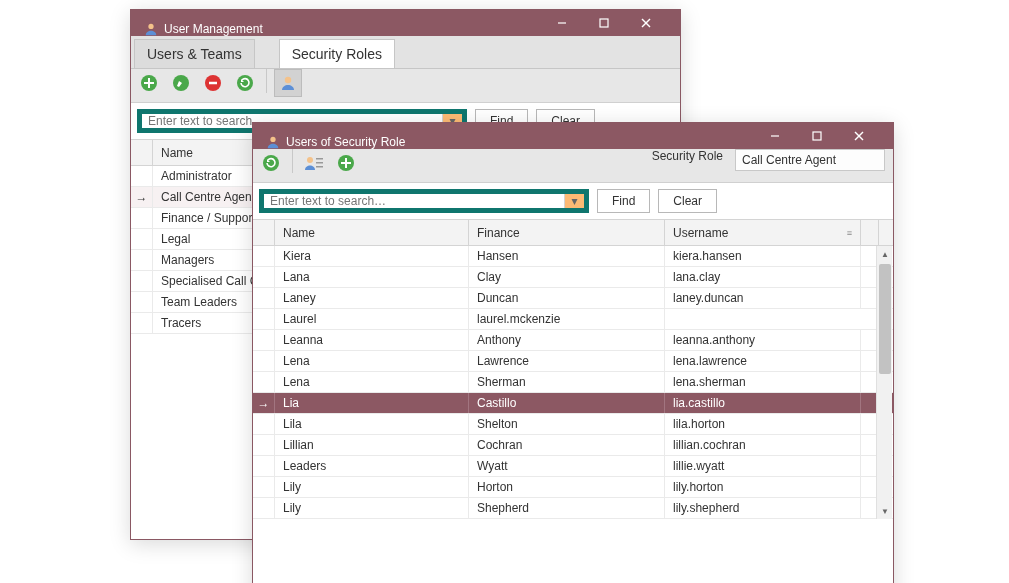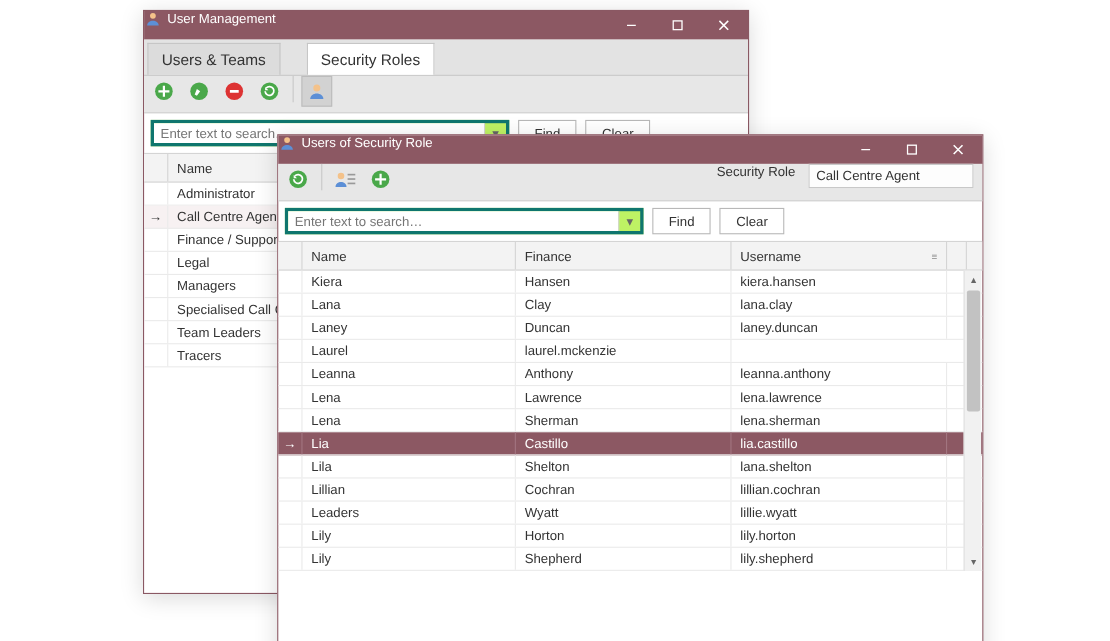--- a/index.html
+++ b/index.html
@@ -18,22 +18,22 @@
   border: 1px solid #8a5863;
   box-shadow: 0 4px 20px rgba(0,0,0,0.15);
 }
 .win1 { left: 130px; top: 9px; width: 551px; height: 531px; }
 .win2 { left: 252px; top: 122px; width: 642px; height: 532px; }
 .titlebar {
   height: 26px;
   background: #8c5863;
   color: #fff;
   display: flex;
-  align-items: flex-start;
-  padding: 0 1px;
+  align-items: flex-end;
+  padding: 0 13px;
   font-size: 12px;
 }
 .titlebar .user-ico { width: 14px; height: 14px; margin-right: 6px; }
 .titlebar .title { flex: 1; }
 .win-controls { display: flex; gap: 0; }
 .win-btn {
   width: 42px; height: 26px;
   display: flex; align-items: center; justify-content: center;
   color: #fff;
 }
@@ -64,22 +64,22 @@
 }
 .toolbar .tool { width: 28px; height: 28px; display:flex; align-items:center; justify-content:center; border:1px solid transparent; }
 .toolbar .tool.active { border:1px solid #bcbcbc; background:#d2d2d2; }
 .toolbar .sep { width:1px; height:24px; background:#c8c8c8; margin:0 3px; }
 .searchbar {
   display: flex; gap: 8px; padding: 6px; align-items:center;
 }
 .search-combo {
   flex: 0 0 auto;
   display:flex;
-  border:3px solid #0f766e;
-  background:#bef264;
+  border:5px solid #0f766e;
+  background:#fdba74;
   height:24px;
 }
 .search-input {
   border:none; outline:none; padding:0 6px; font-size:12px; color:#888;
   width: 200px;
 }
 .search-drop {
   width:20px; display:flex; align-items:center; justify-content:center; border-left:1px solid #d4d4d4; color:#666;
 }
 .btn {
@@ -352,21 +352,21 @@
         <div class="row selected">
           <div class="gcell w2c0 arrow-col">→</div>
           <div class="gcell w2c1">Lia</div>
           <div class="gcell w2c2">Castillo</div>
           <div class="gcell w2c3">lia.castillo</div>
         </div>
         <div class="row">
           <div class="gcell w2c0 arrow-col"></div>
           <div class="gcell w2c1">Lila</div>
           <div class="gcell w2c2">Shelton</div>
-          <div class="gcell w2c3">lana.shelton</div>
+          <div class="gcell w2c3">lila.horton</div>
         </div>
         <div class="row">
           <div class="gcell w2c0 arrow-col"></div>
           <div class="gcell w2c1">Lillian</div>
           <div class="gcell w2c2">Cochran</div>
           <div class="gcell w2c3">lillian.cochran</div>
         </div>
         <div class="row">
           <div class="gcell w2c0 arrow-col"></div>
           <div class="gcell w2c1">Leaders</div>

